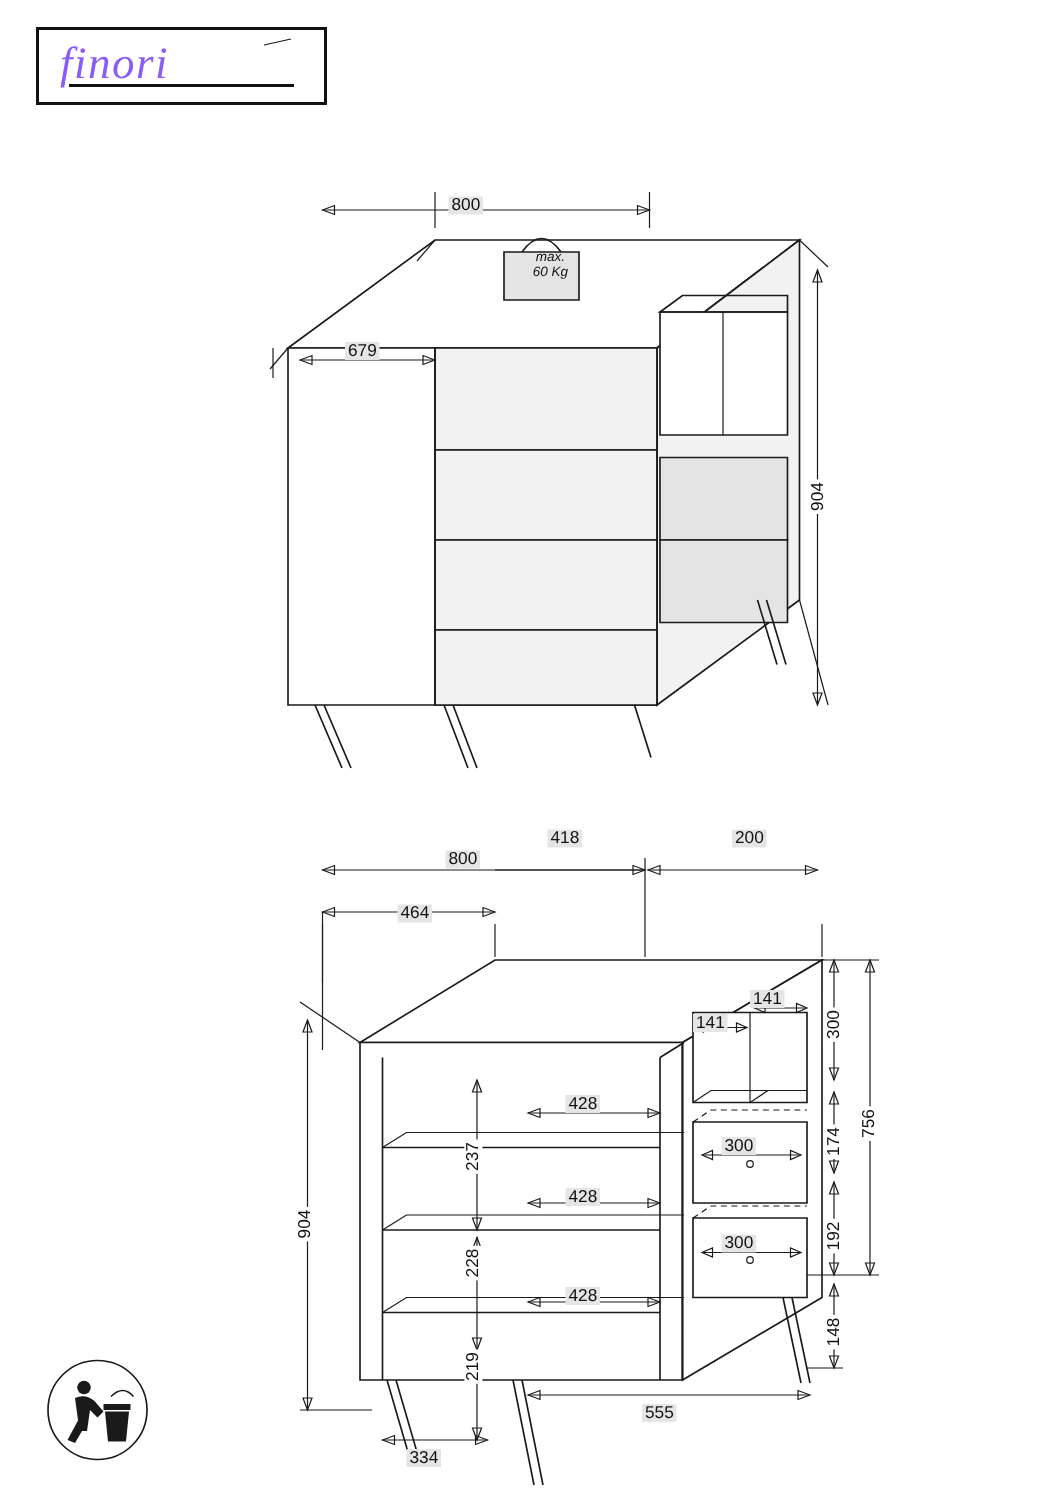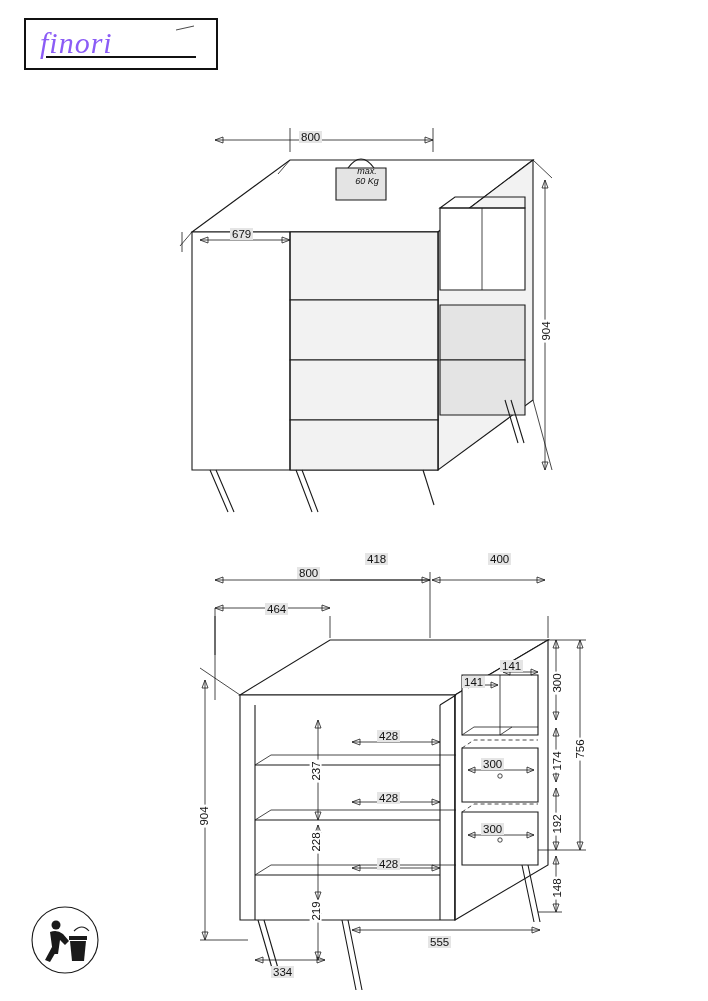--- a/index.html
+++ b/index.html
@@ -214,21 +214,21 @@
     <path class="stroke-thin" d="M352 410 l8 -3 v6 z"></path>
       <path class="stroke-thin" d="M540 410 l-8 -3 v6 z"></path>
 
     <line class="stroke-thin" x1="255" y1="440" x2="325" y2="440"></line>
     <path class="stroke-thin" d="M255 440 l8 -3 v6 z"></path>
       <path class="stroke-thin" d="M325 440 l-8 -3 v6 z"></path>
   </svg>
 
   <div class="dim" style="left:297px;top:567px;">800</div>
   <div class="dim" style="left:365px;top:553px;">418</div>
-  <div class="dim" style="left:488px;top:553px;">400</div>
+  <div class="dim" style="left:488px;top:553px;">200</div>
   <div class="dim" style="left:265px;top:603px;">464</div>
 
   <div class="dim" style="left:377px;top:730px;">428</div>
   <div class="dim" style="left:377px;top:792px;">428</div>
   <div class="dim" style="left:377px;top:858px;">428</div>
 
   <div class="dim" style="left:462px;top:676px;">141</div>
   <div class="dim" style="left:500px;top:660px;">141</div>
   <div class="dim" style="left:481px;top:758px;">300</div>
   <div class="dim" style="left:481px;top:823px;">300</div>

